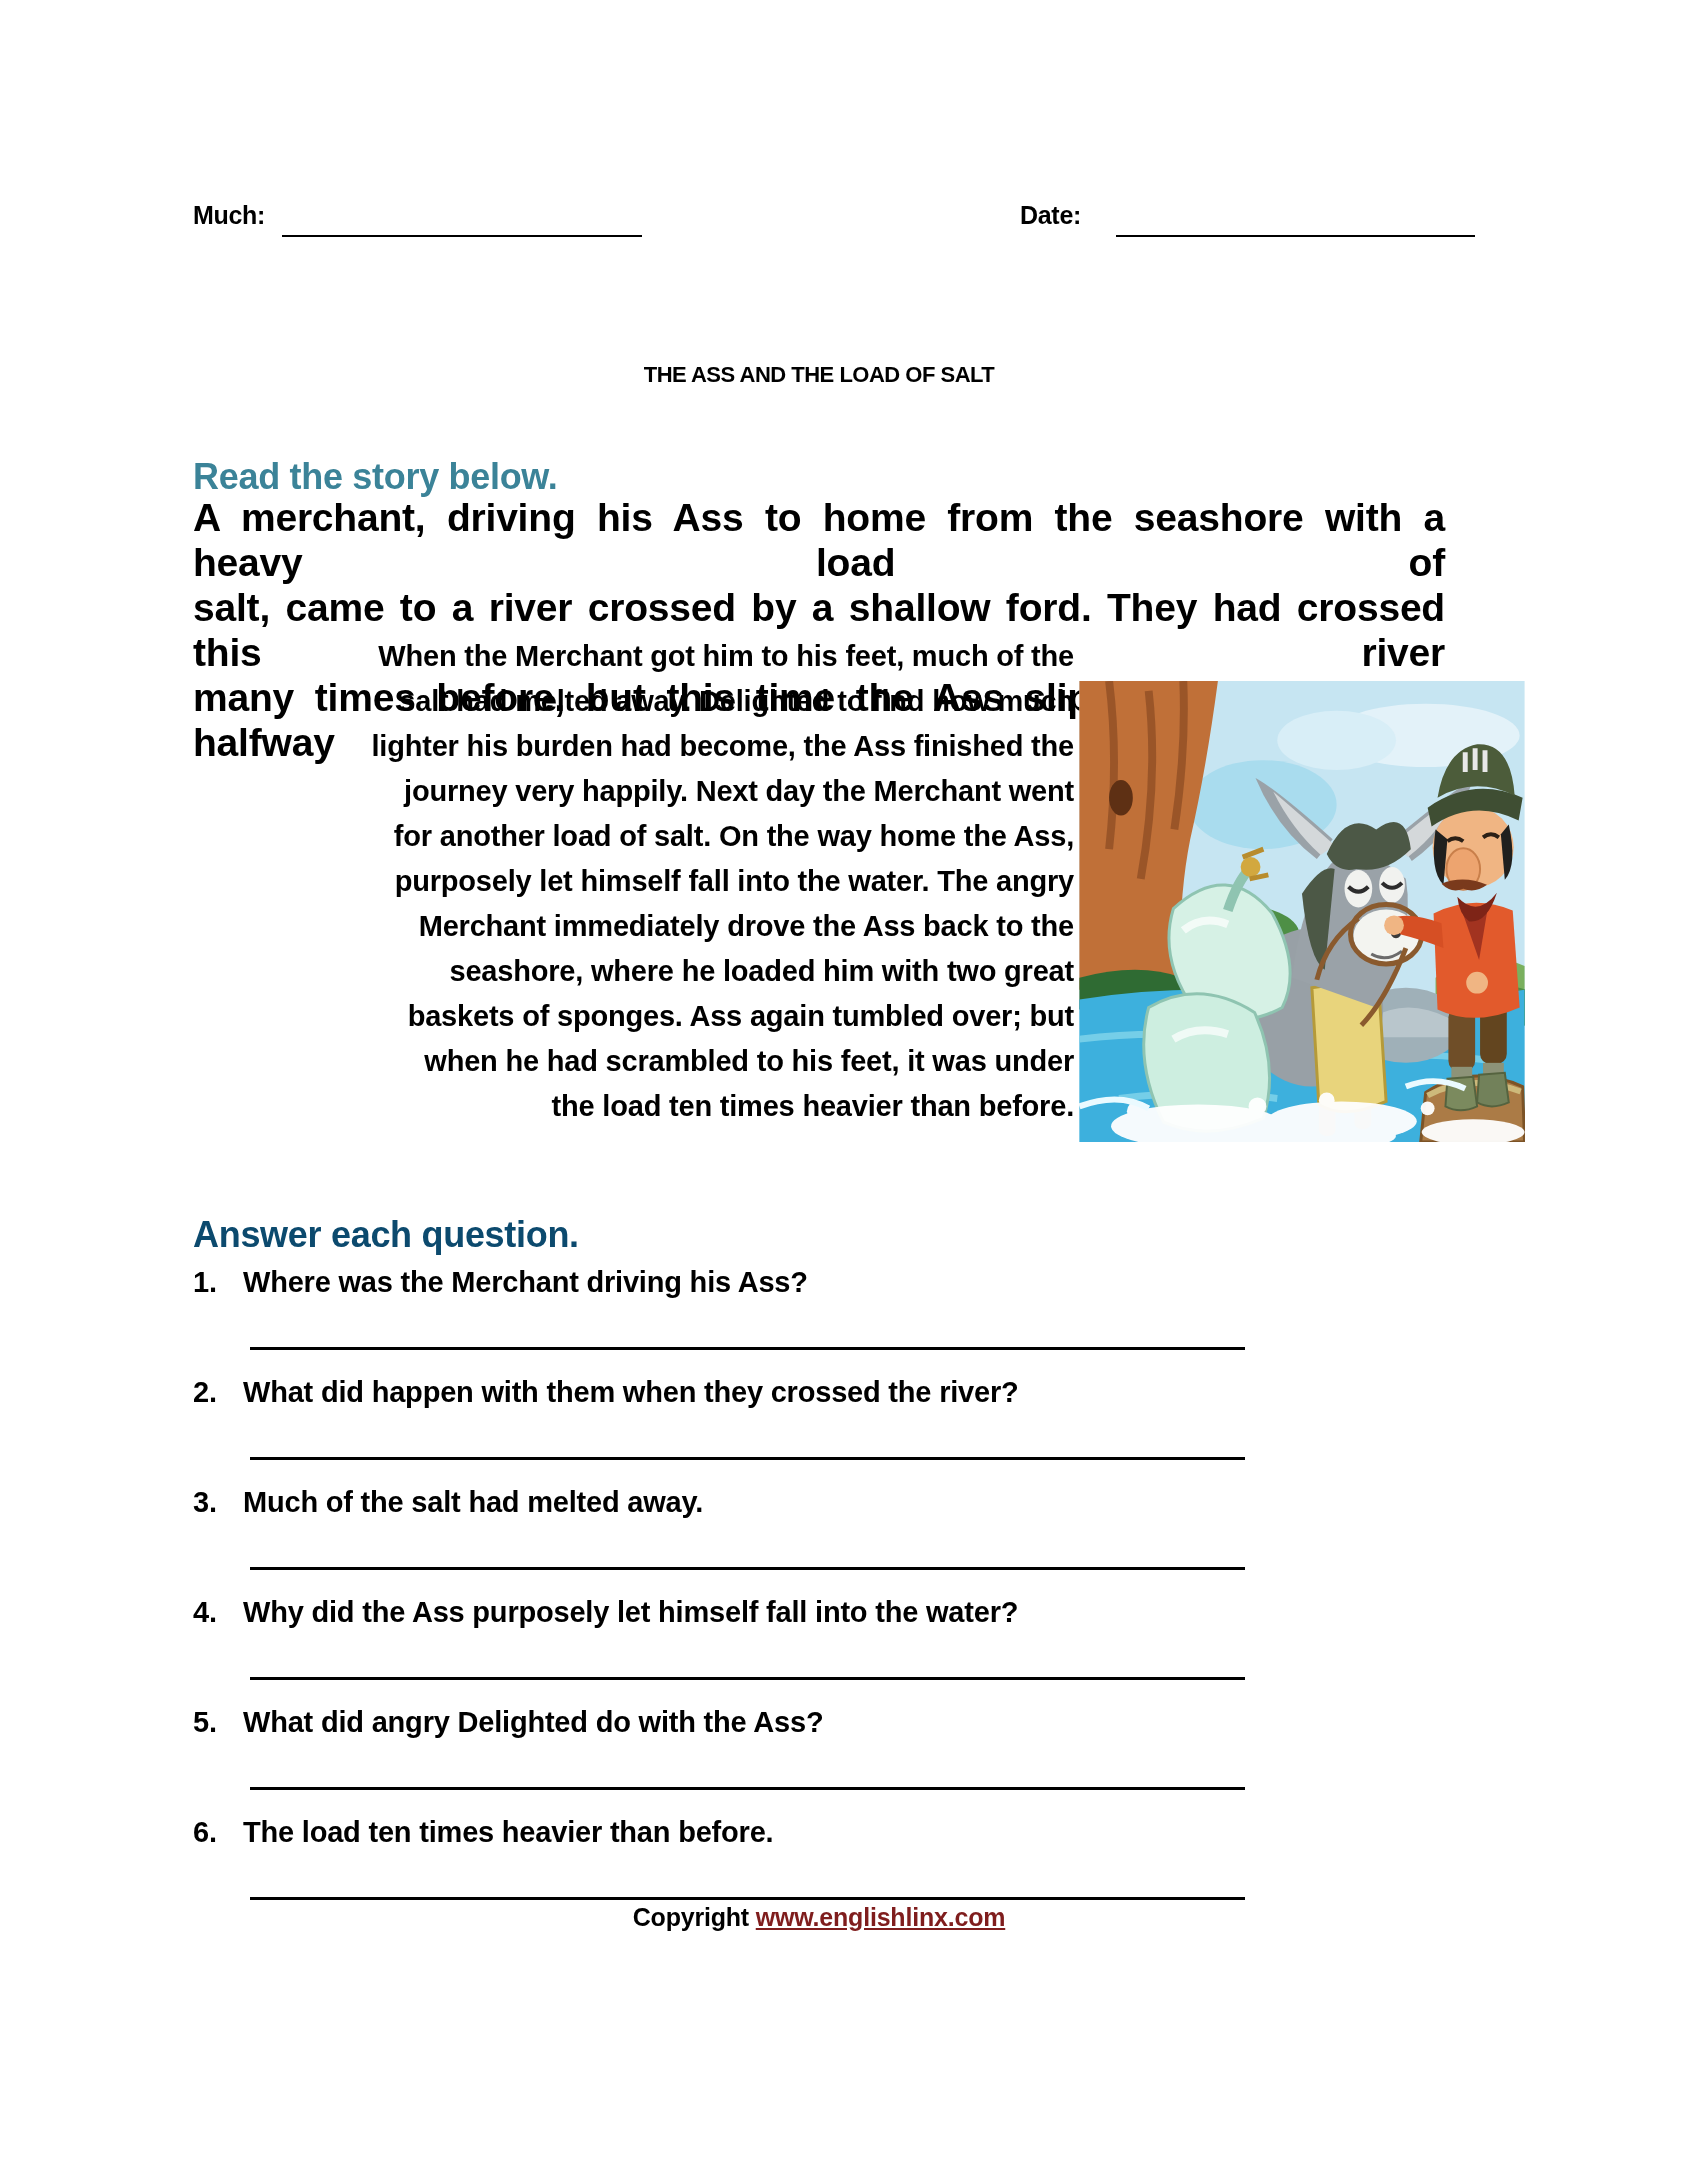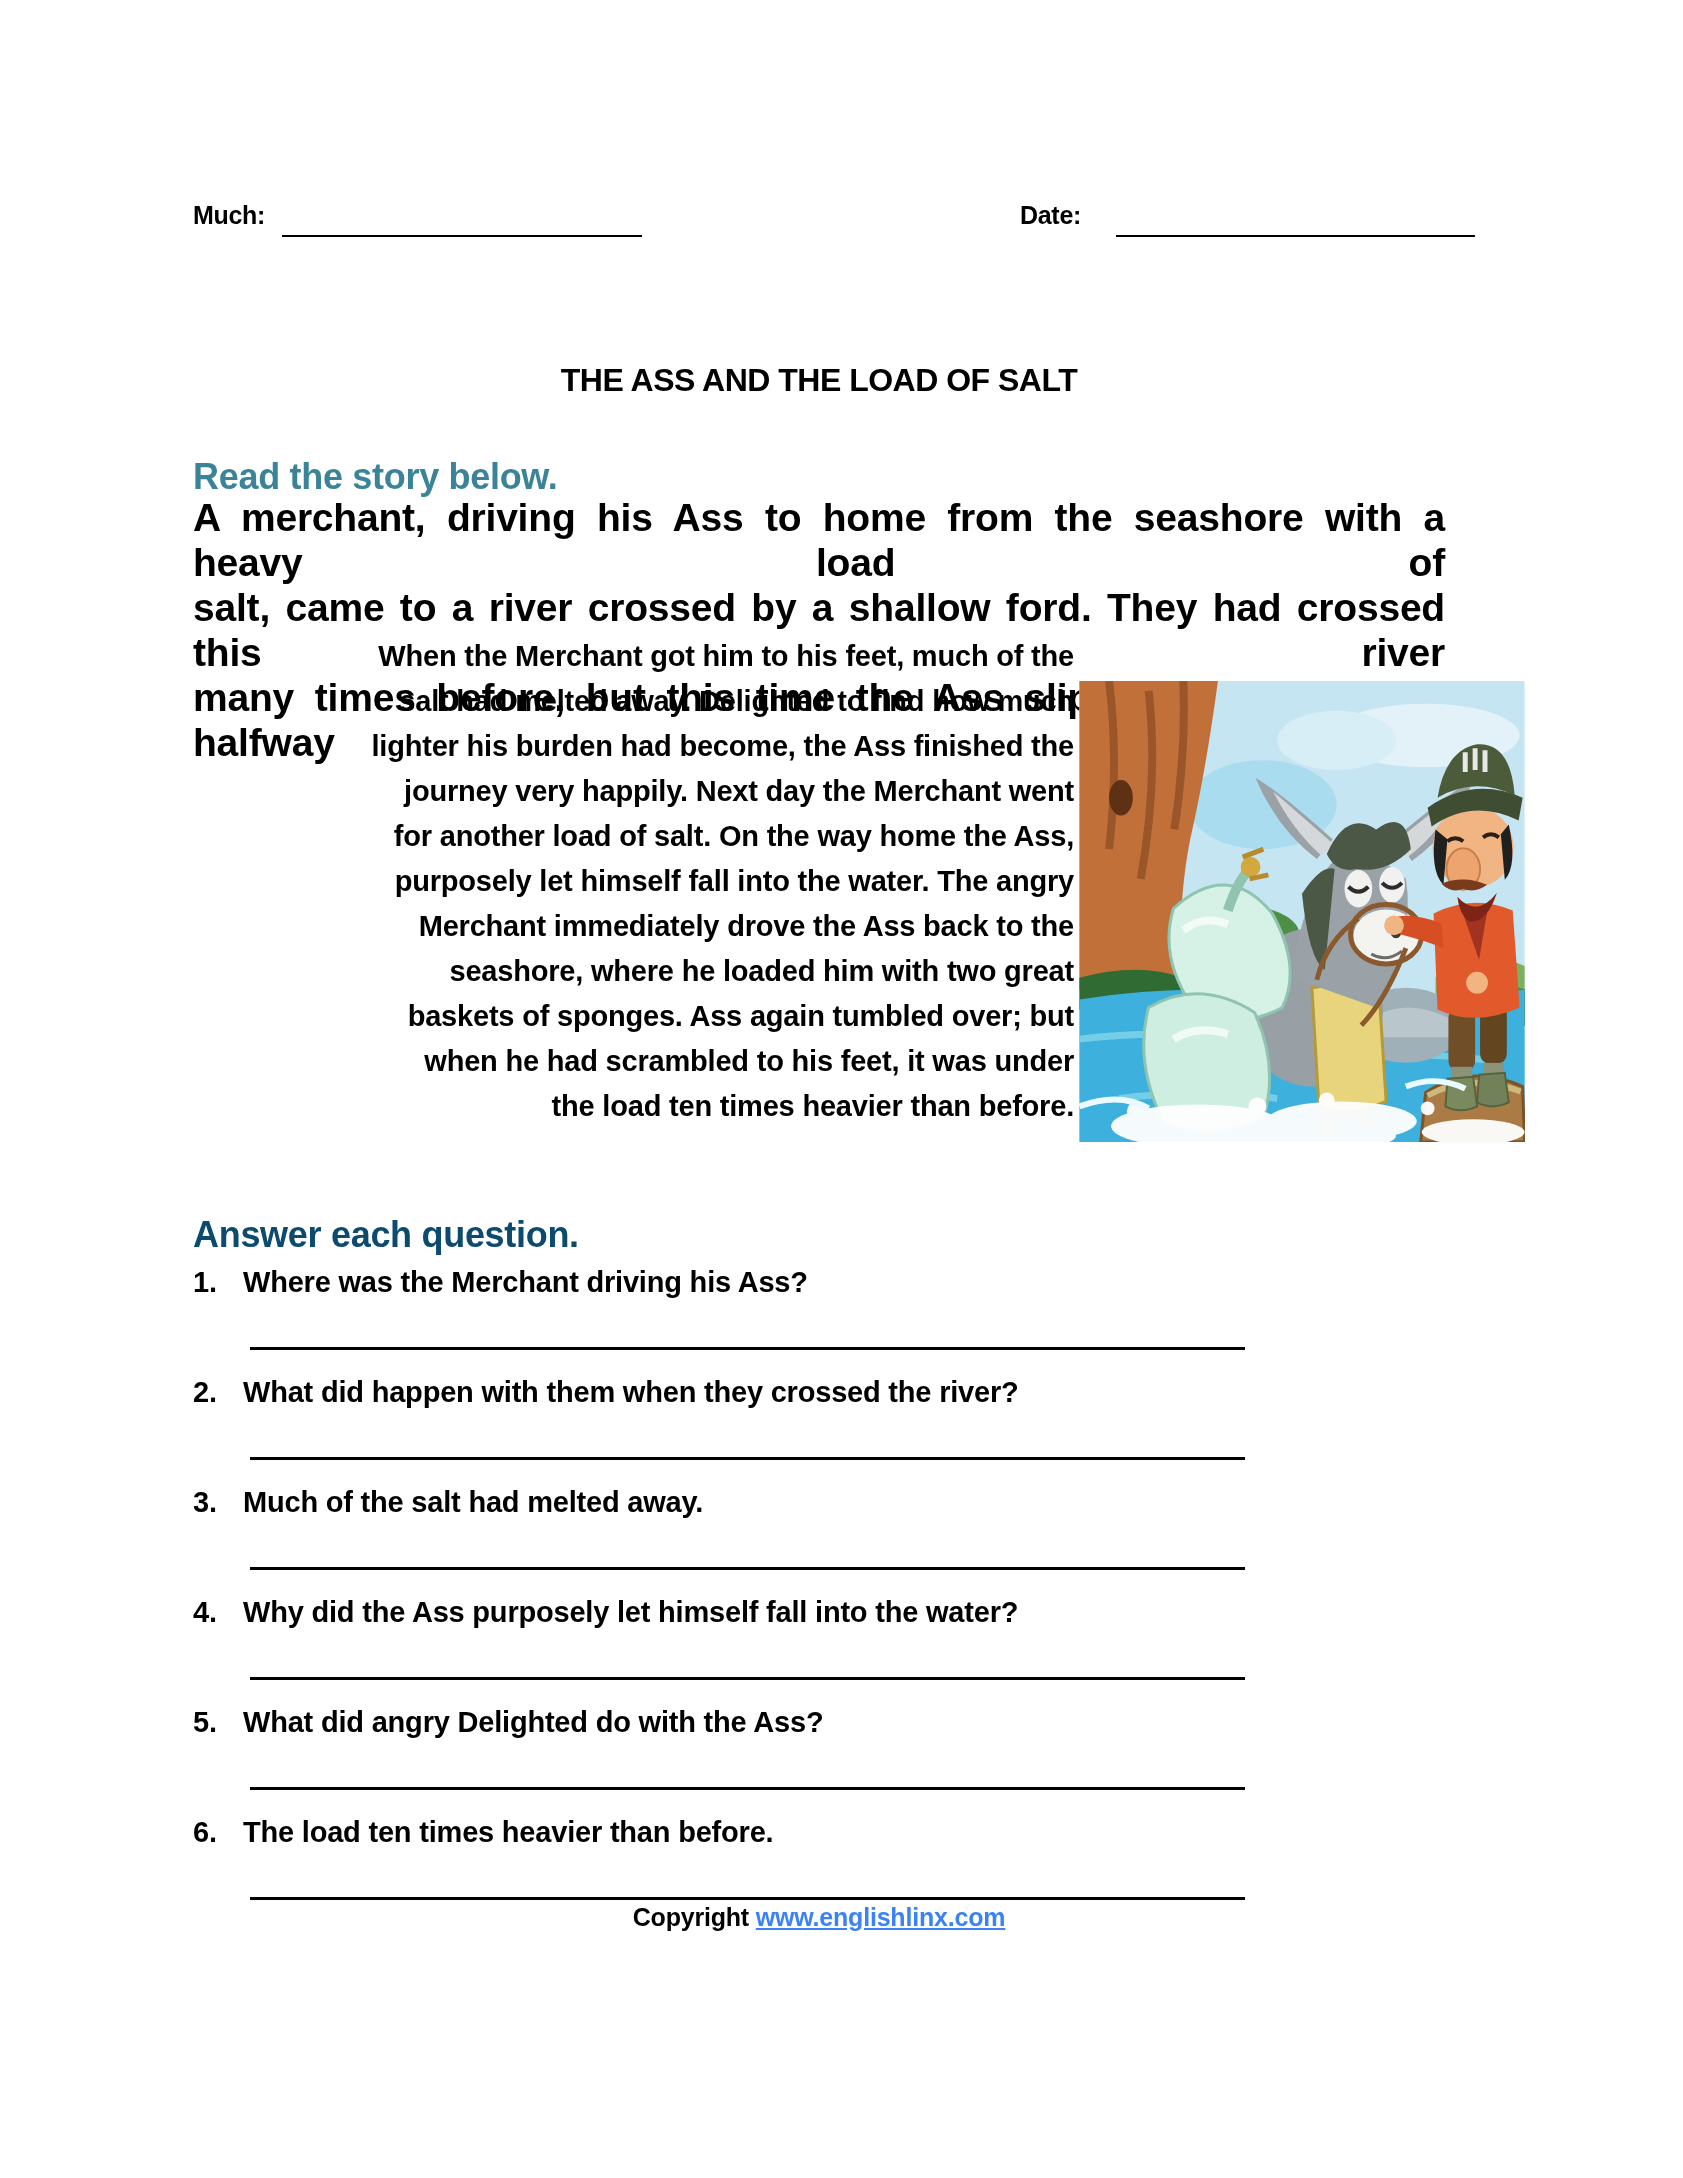--- a/index.html
+++ b/index.html
@@ -15,21 +15,21 @@
   .name-date-row { position:absolute; left:0; top:201px; width:1287px; height:44px; }
   .hdr-label { position:absolute; top:0; font-size:25px; letter-spacing:-0.3px; }
   .date-label { left:827px; }
   .blank-line { position:absolute; top:34px; border-bottom:2px solid #000; height:0; }
   .name-line { left:89px;  width:360px; }
   .date-line { left:923px; width:359px; }
 
   .title    { position:absolute; left:0; top:263px; width:100%; text-align:center;
               font-size:39px; letter-spacing:-1px; }
   .subtitle { position:absolute; left:0; top:362px; width:100%; text-align:center;
-              font-size:32px; letter-spacing:-0.5px; }
+              font-size:22px; letter-spacing:-0.5px; }
 
   .section-heading { font-size:36px; letter-spacing:-0.3px; }
   .read-heading   { position:absolute; left:0; top:456px; }
   .answer-heading { position:absolute; left:0; top:1214px; }
 
   .story-part1 {
     position:absolute; left:0; top:495px; width:1252px;
     font-size:39px; line-height:45px; letter-spacing:-0.2px;
     white-space:pre-wrap; text-align:justify; text-align-last:justify;
   }
@@ -126,21 +126,21 @@
       <div class="qa-item">
         <div class="qa-question">
           <span class="qa-number">6.</span>
           <span class="qa-text">The load ten times heavier than before.</span>
         </div>
         <div class="answer-line"></div>
       </div>
     </div>
 
     <div class="footer">
-      <span>Copyright </span><a href="#" id="footerLink" style="color: #3b82f6;">www.englishlinx.com</a>
+      <span>Copyright </span><a href="#" id="footerLink" style="color: #7f1d1d;">www.englishlinx.com</a>
     </div>
   </div>
 
   <div class="illustration">
     <svg viewBox="0 0 450 466" width="446" height="461">
 
       <g>
         <rect width="450" height="466" fill="#c6e5f2"></rect>
         <ellipse cx="350" cy="55" rx="95" ry="32" fill="#e3f2f9"></ellipse>
         <ellipse cx="185" cy="125" rx="75" ry="45" fill="#a9dcee"></ellipse>

